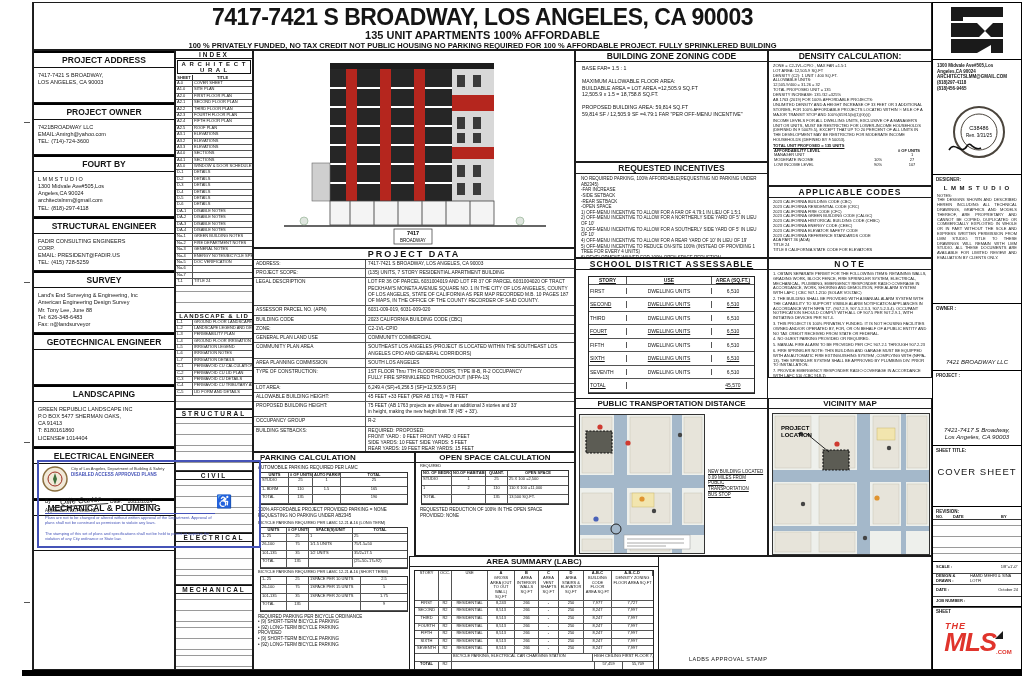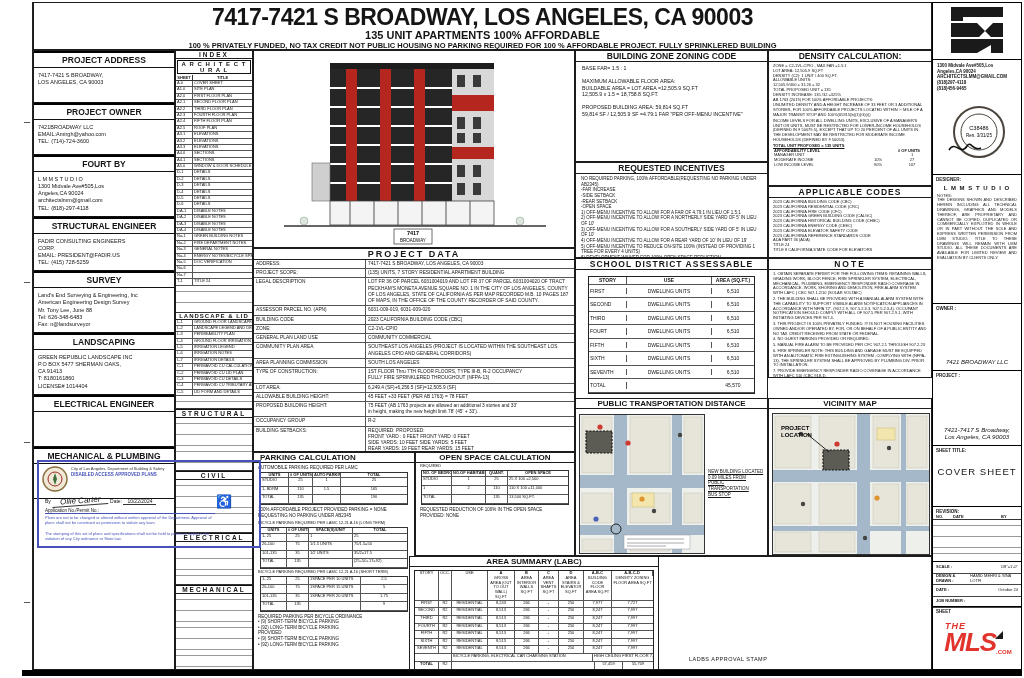--- a/index.html
+++ b/index.html
@@ -74,20 +74,24 @@
 
         <div style="border-bottom:1px solid #111;">
           <div class="hdr secline" style="font-size:8.5px;padding:2px 0;border-bottom:1px solid #111;">SURVEY</div>
           <div class="tiny preline" style="padding:4px 4px;min-height:26px;font-size:5.5px;">Land's End Surveying &amp; Engineering, Inc
 American Engineering Design Survey
 Mr. Tony Lee, June 88
 Tel: 626-348-6483
 Fax: n@landsurveyor</div>
         </div>
 
+        <div style="border-bottom:1px solid #111;">
+          <div class="hdr secline" style="font-size:8.5px;padding:2px 0;border-bottom:1px solid #111;">GEOTECHNICAL ENGINEER</div>
+          <div class="tiny preline" style="padding:4px 4px;min-height:26px;font-size:5.5px;"></div>
+        </div>
 
         <div style="border-bottom:1px solid #111;">
           <div class="hdr secline" style="font-size:8.5px;padding:2px 0;border-bottom:1px solid #111;">LANDSCAPING</div>
           <div class="tiny preline" style="padding:4px 4px;min-height:26px;font-size:5.5px;">GREEN REPUBLIC LANDSCAPE INC
 P.O BOX 5477 SHERMAN OAKS,
 CA 91413
 T: 8180161860
 LICENSE# 1014404</div>
         </div>
 
@@ -692,21 +696,21 @@
         <div class="t45" style="min-height:5.5px;">-OPEN SPACE</div>
         <div class="t45" style="min-height:5.5px;">1) OFF-MENU INCENTIVE TO ALLOW FOR A FAR OF 4.79:1 IN LIEU OF 1.5:1</div>
         <div class="t45" style="min-height:5.5px;">2) OFF-MENU INCENTIVE TO ALLOW FOR A NORTHERLY SIDE YARD OF 5' IN LIEU OF 10'</div>
         <div class="t45" style="min-height:5.5px;">3) OFF-MENU INCENTIVE TO ALLOW FOR A SOUTHERLY SIDE YARD OF 5' IN LIEU OF 10'</div>
         <div class="t45" style="min-height:5.5px;">4) OFF-MENU INCENTIVE TO ALLOW FOR A REAR YARD OF 10' IN LIEU OF 19'</div>
         <div class="t45" style="min-height:5.5px;">5) OFF-MENU INCENTIVE TO REDUCE ON-SITE 100% (INSTEAD OF PROVIDING 1 TREE FOR EVERY 4 UNITS)</div>
         <div class="t45" style="min-height:5.5px;">6) DEVELOPMENT WAIVER FOR 100% OPEN SPACE REDUCTION</div>
       </div>
   </div>
 
-  <div class="panel" style="left:575px;top:258px;width:193px;height:180px;">
+  <div class="panel" style="left:575px;top:258px;width:193px;height:180px;text-decoration:underline;">
     <div class="hdr" style="font-size:8.5px;letter-spacing:1px;">SCHOOL DISTRICT ASSESSABLE</div>
     <div style="margin:6px 12px;border:1.4px solid #222;">
       <div class="tr" style="grid-template-columns:38px 1fr 42px;text-align:center;font-weight:bold;">
         <span class="tiny">STORY</span>
         <span class="tiny">USE</span>
         <span class="tiny">AREA (SQ.FT.)</span>
       </div>
       <div>
 
           <div class="tr" style="grid-template-columns:38px 1fr 42px;height:12.5px;align-items:center;">

